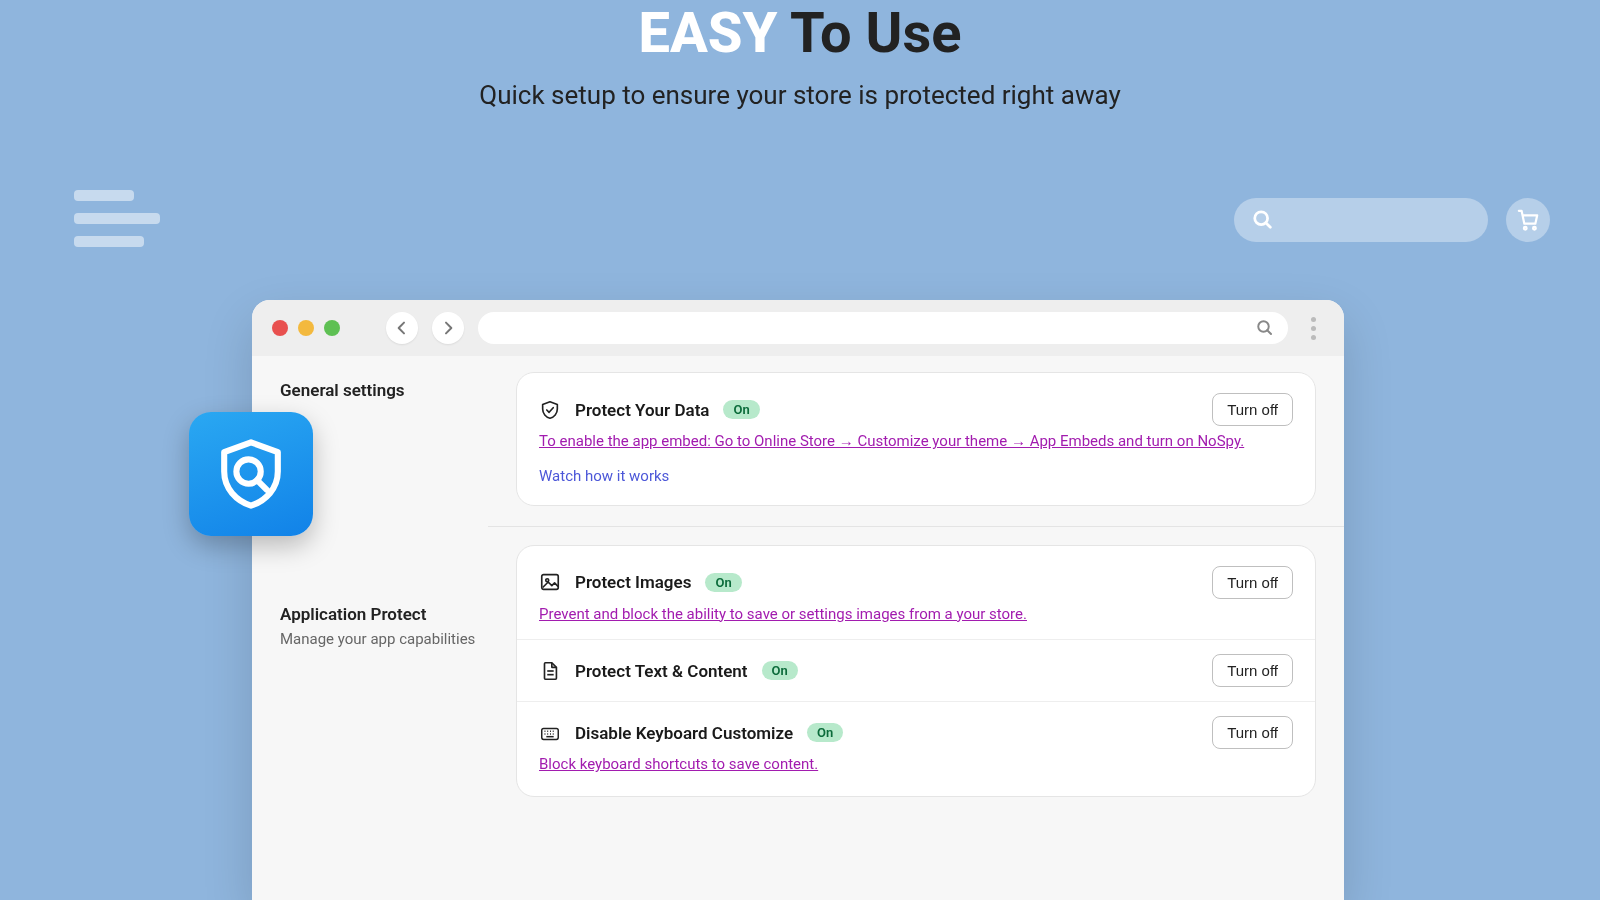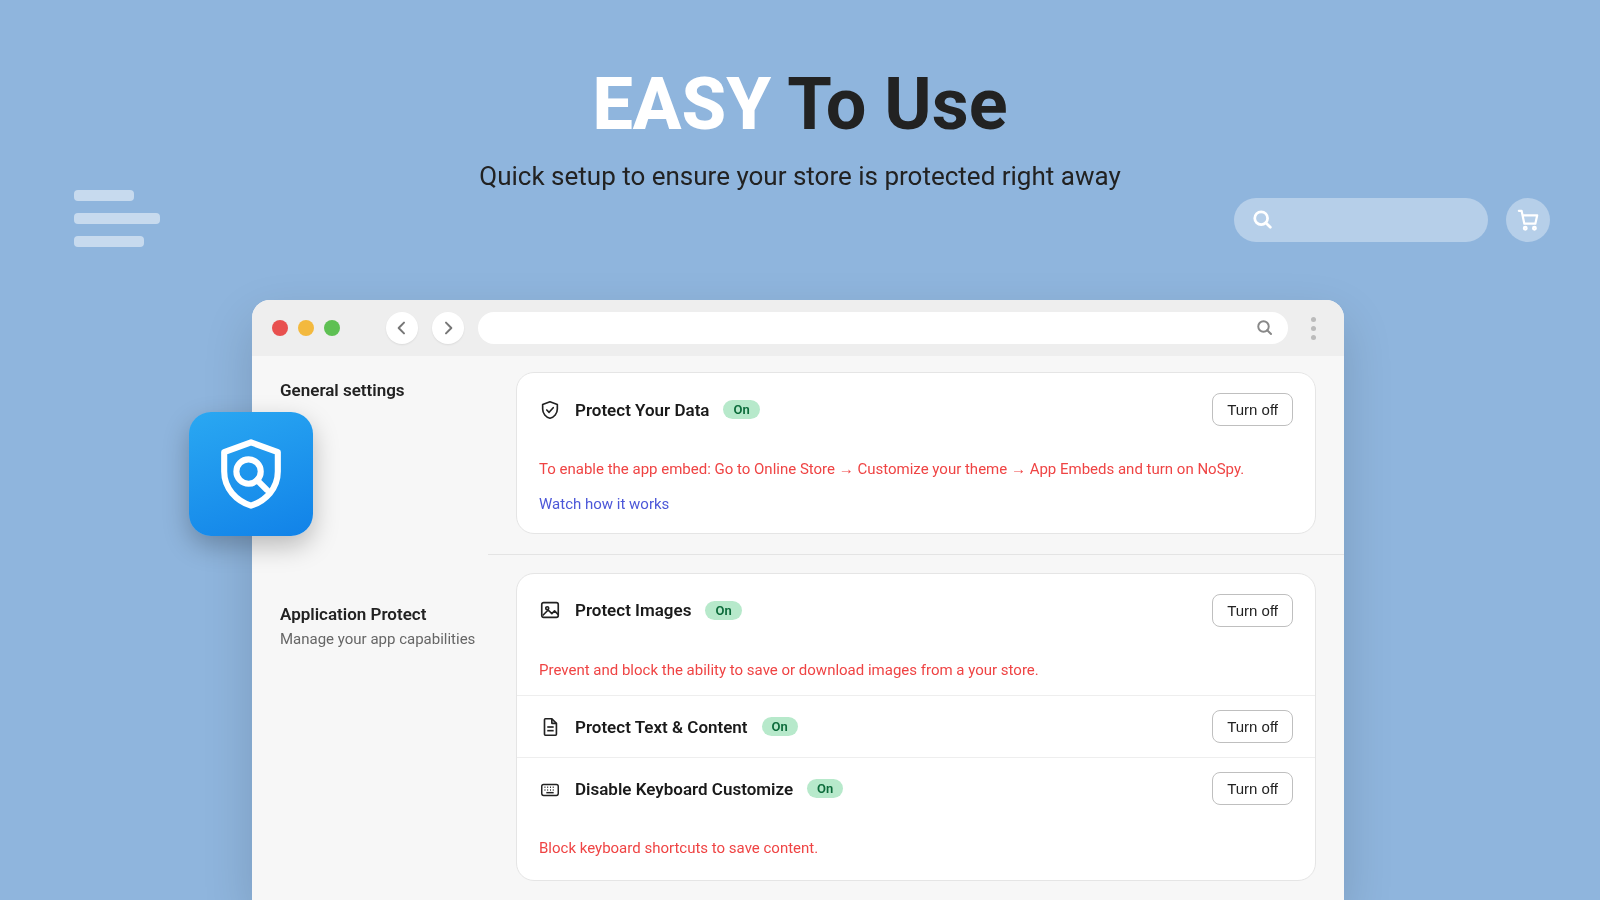--- a/index.html
+++ b/index.html
@@ -7,22 +7,21 @@
   width: 1600px;
   height: 900px;
   background: #8fb5dd;
   font-family: -apple-system, BlinkMacSystemFont, "Segoe UI", Roboto, Arial, sans-serif;
   overflow: hidden;
   position: relative;
 }
 
 .hero-title {
   text-align: center;
-  padding-top: 62px;
-  font-size: 72px;
+  font-size: 56px;
   font-weight: 700;
   color: #222;
 }
 .hero-title .highlight {
   color: #fff;
   font-weight: 800;
 }
 .hero-subtitle {
   text-align: center;
   font-size: 26px;
@@ -183,21 +182,21 @@
 .spacer { flex: 1; }
 .turn-btn {
   background: #fff;
   border: 1px solid #bfbfbf;
   border-radius: 8px;
   padding: 7px 14px;
   font-size: 15px;
   color: #222;
   cursor: pointer;
 }
-.card-desc { font-size: 15px; color: #ef4444; margin-top: 32px; line-height: 1.5; }
+.card-desc { font-size: 15px; color: #a21caf; margin-top: 4px; line-height: 1.5; text-decoration: underline; }
 .card-link { color: #4c57d8; font-size: 15px; margin-top: 14px; display: inline-block; cursor: pointer; }
 
 .feature-sep {
   border-top: 1px solid #eee;
   margin: 14px -22px;
 }
 
 .icon-box { width: 22px; height: 22px; flex-shrink: 0; color: #333; }
 </style>
 </head>
@@ -304,21 +303,21 @@
             <svg class="icon-box" viewBox="0 0 24 24" fill="none" stroke="#222" stroke-width="1.8" stroke-linejoin="round">
                 <rect x="3" y="4" width="18" height="16" rx="2"></rect>
                 <circle cx="9" cy="10" r="1.6"></circle>
                 <path d="M4 18 L10 12 L14 16 L17 13 L21 17"></path>
               </svg>
             <span class="title">Protect Images</span>
             <span class="badge">On</span>
             <span class="spacer"></span>
             <button class="turn-btn">Turn off</button>
           </div>
-          <p class="card-desc">Prevent and block the ability to save or download images from a your store.</p>
+          <p class="card-desc">Prevent and block the ability to save or settings images from a your store.</p>
         </div>
 
         <div class="feature-sep"></div>
 
         <div>
           <div class="card-row">
             <svg class="icon-box" viewBox="0 0 24 24" fill="none" stroke="#222" stroke-width="1.8" stroke-linejoin="round">
                 <path d="M7 3 H14 L19 8 V20 A1 1 0 0 1 18 21 H7 A1 1 0 0 1 6 20 V4 A1 1 0 0 1 7 3 Z"></path>
                 <path d="M14 3 V8 H19"></path>
                 <line x1="9" y1="12" x2="16" y2="12"></line>

